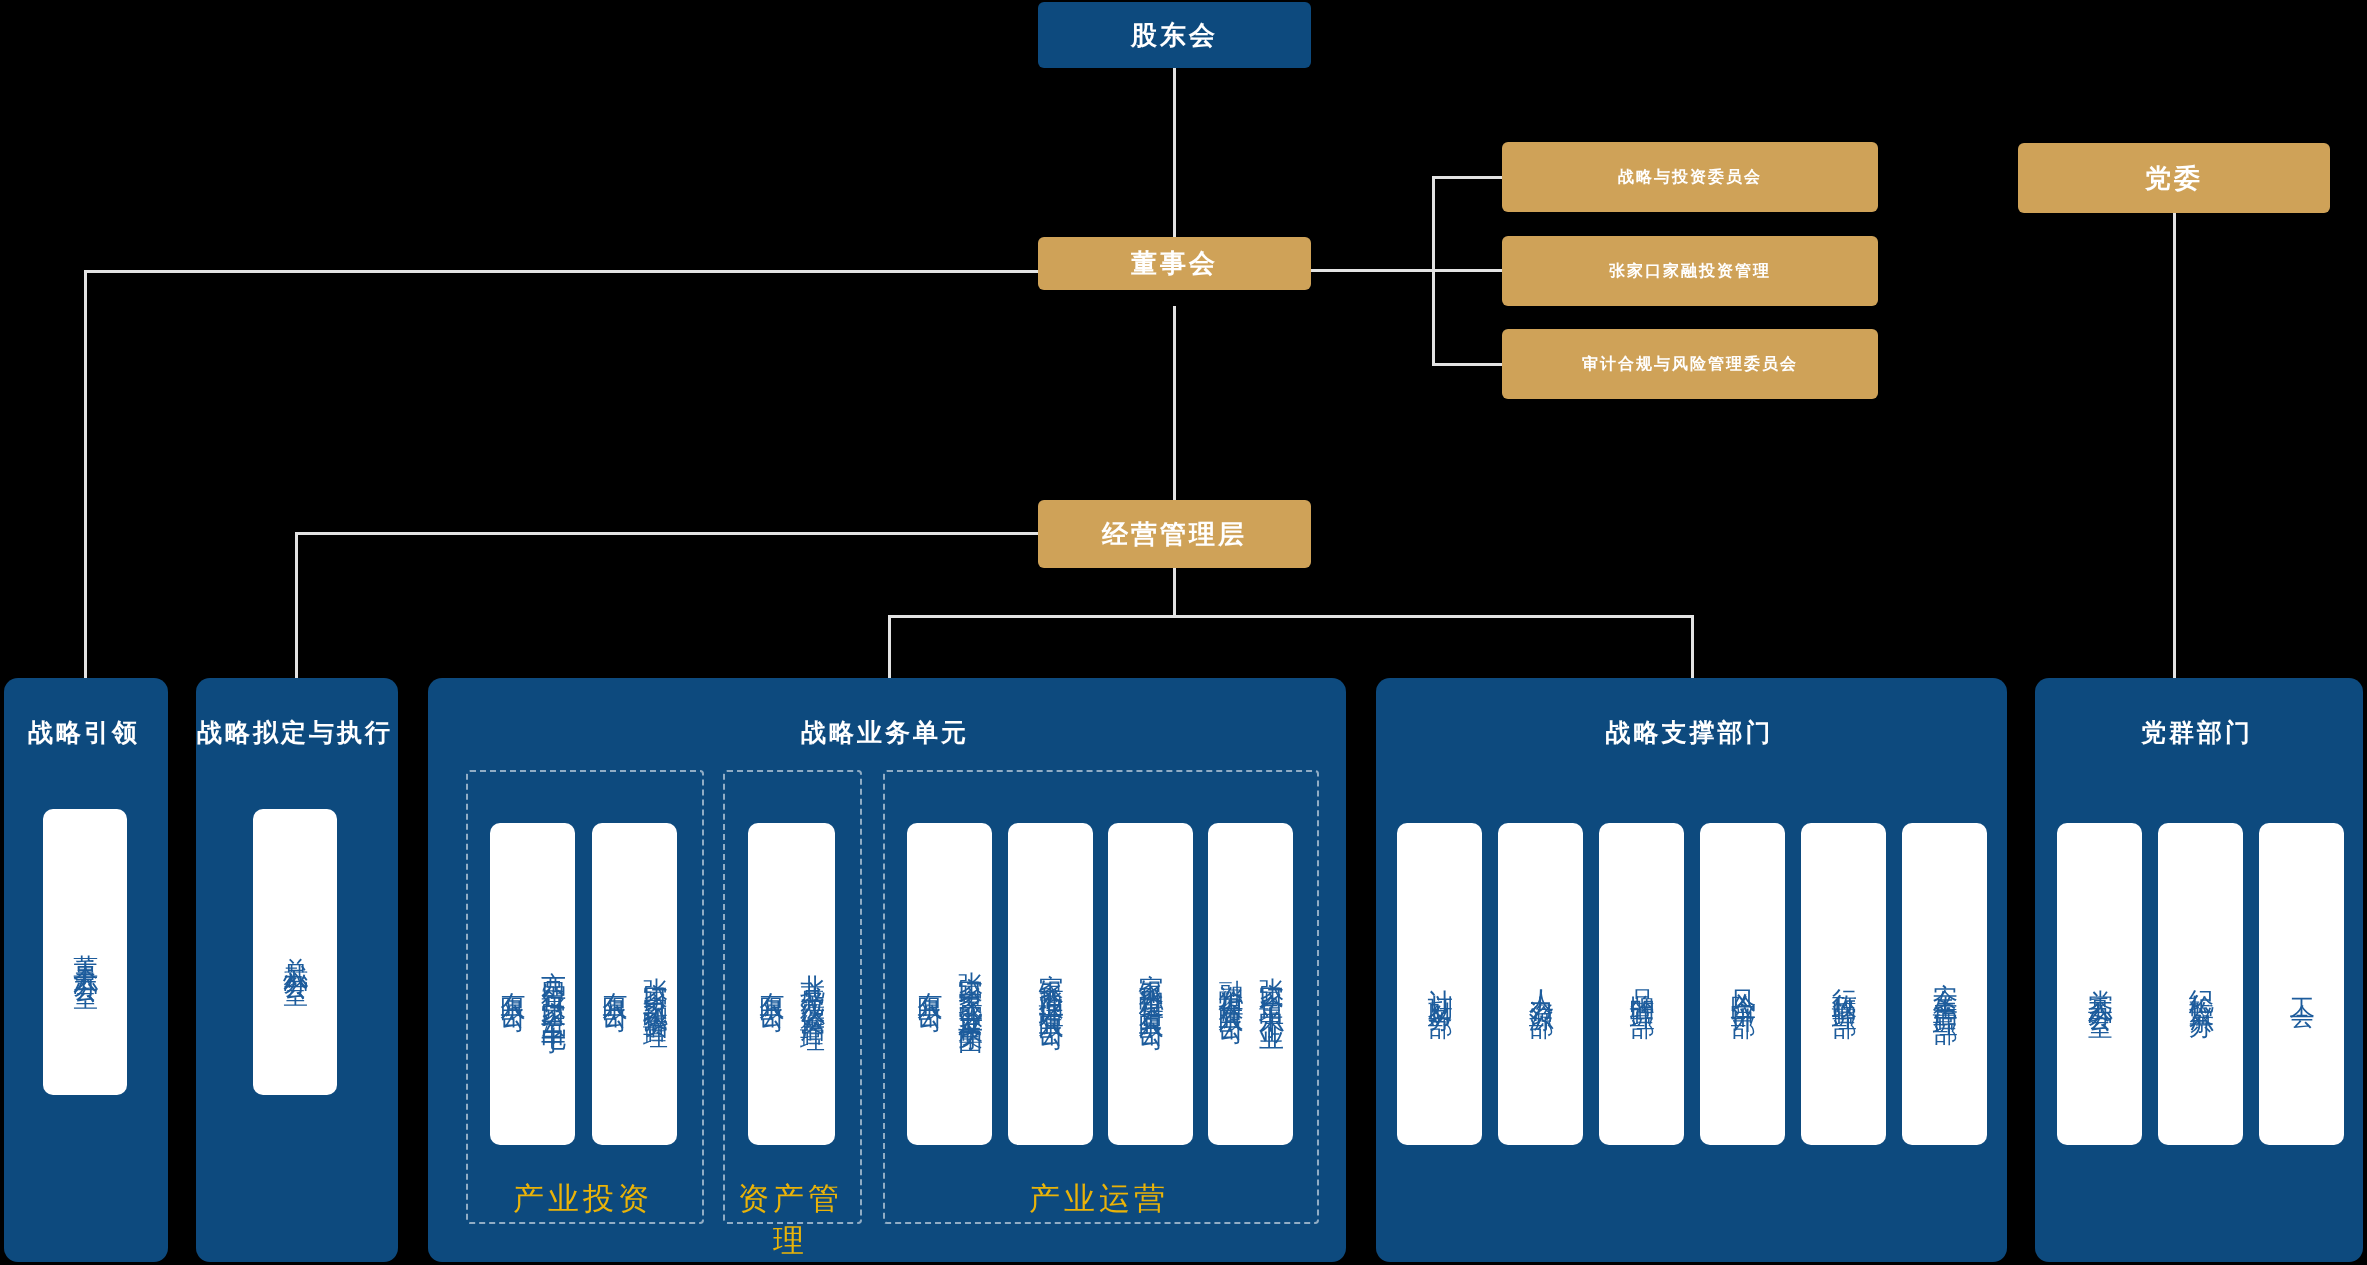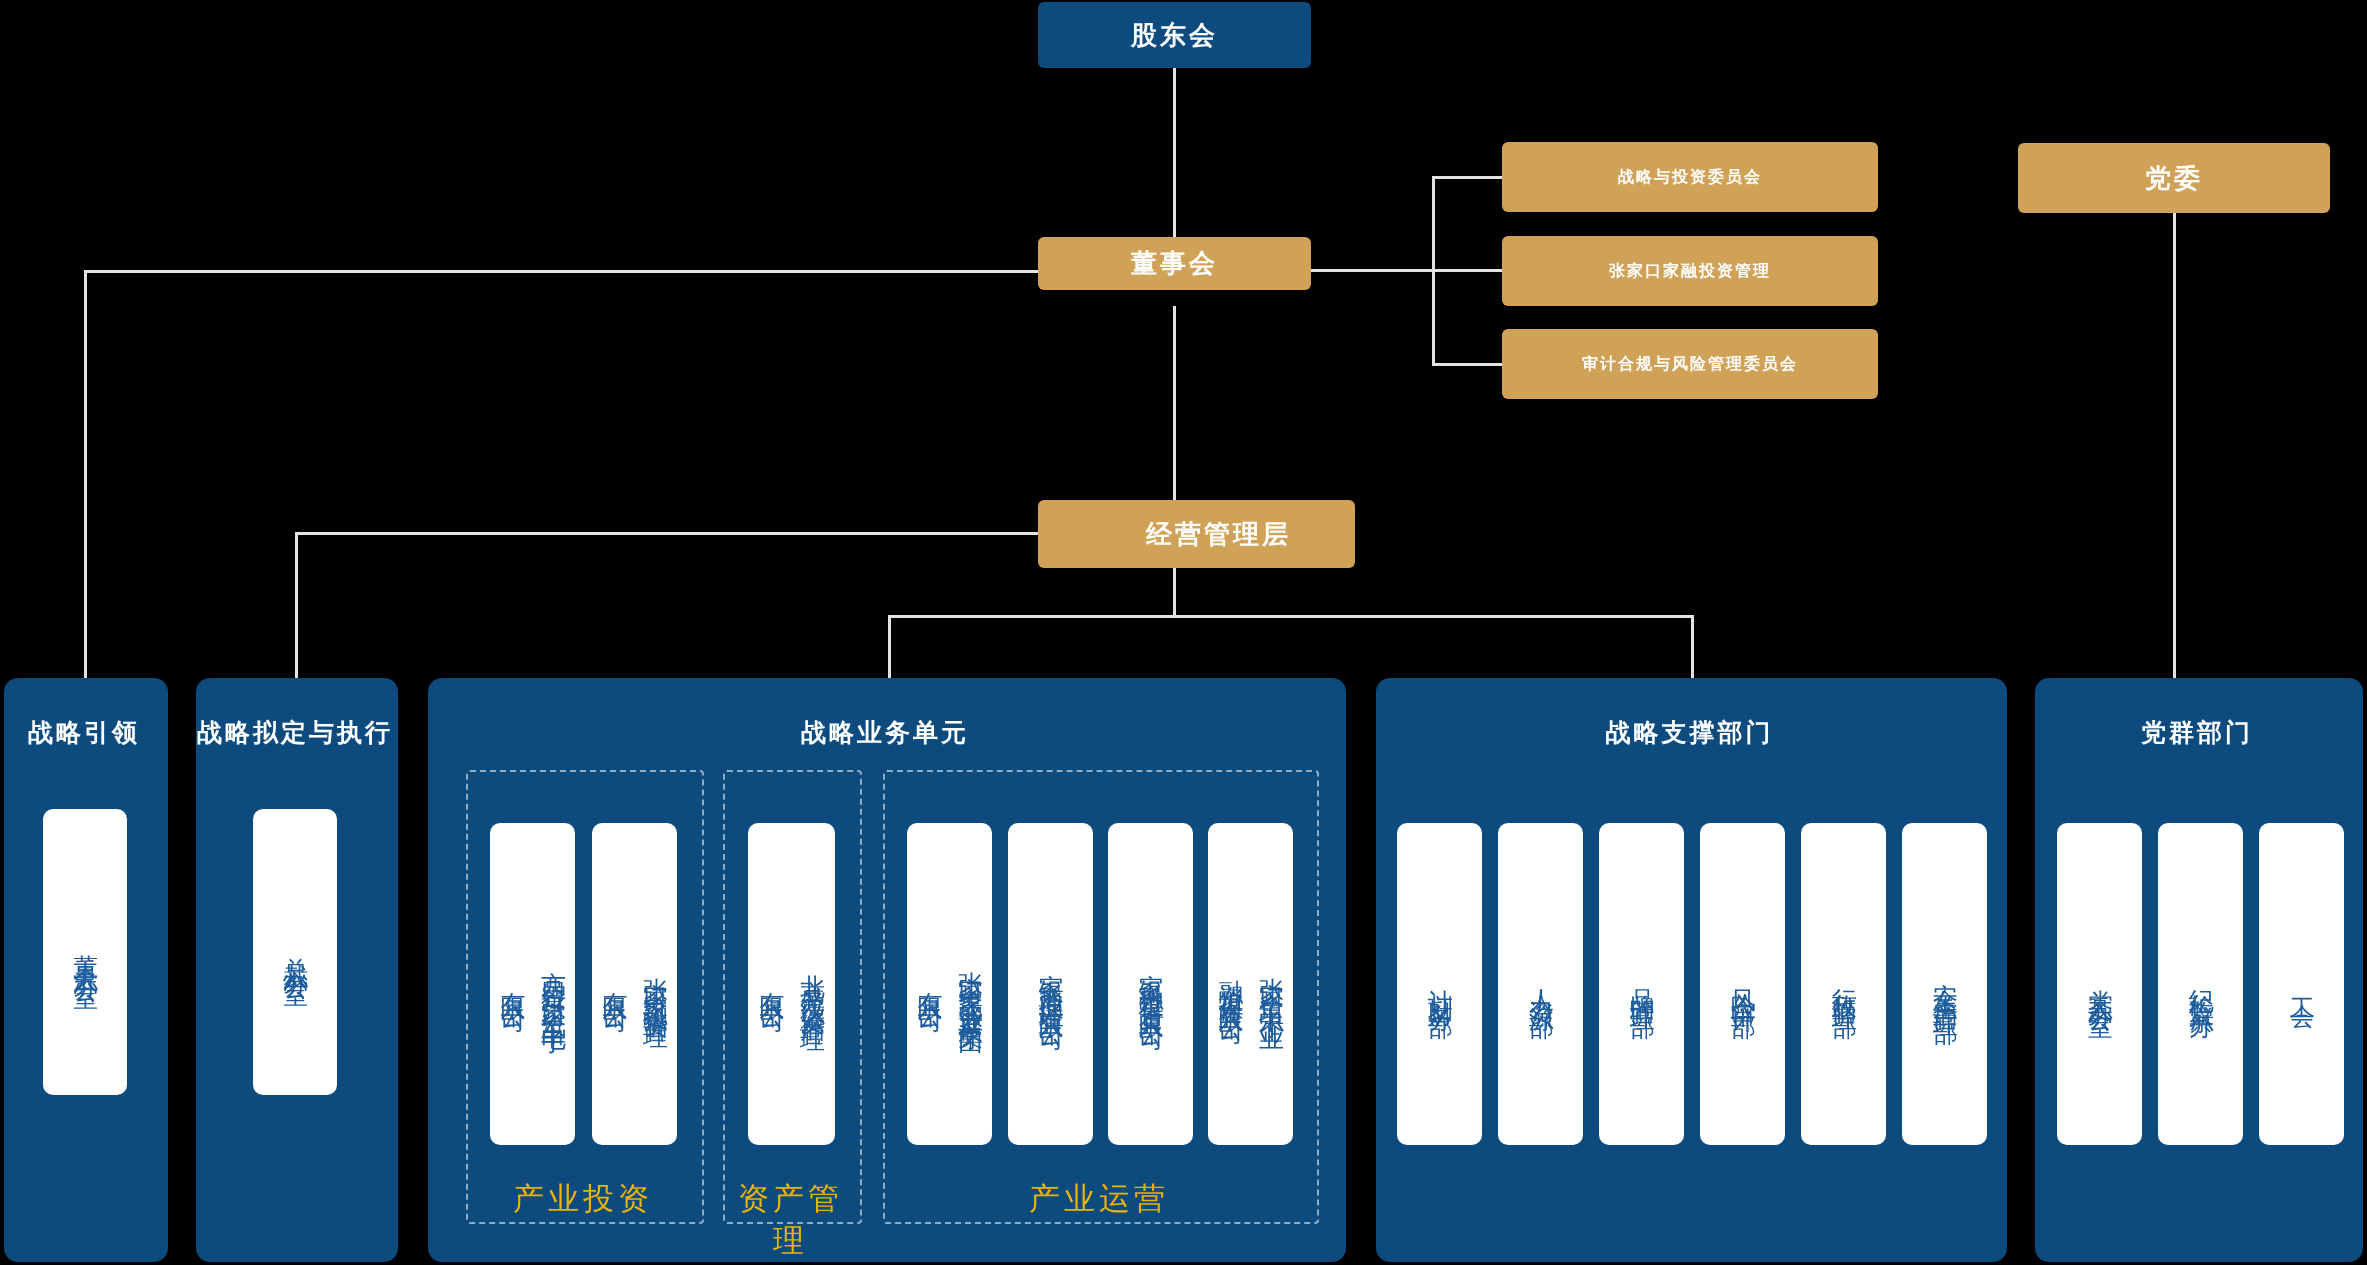--- a/index.html
+++ b/index.html
@@ -67,21 +67,21 @@
   </div>
   <div class="node gold committee" style="left:1502px;top:236px;width:376px;height:70px;">
     <span>张家口家融投资管理</span>
   </div>
   <div class="node gold committee" style="left:1502px;top:329px;width:376px;height:70px;">
     <span>审计合规与风险管理委员会</span>
   </div>
   <div class="node gold" style="left:2018px;top:143px;width:312px;height:70px;">
     <span>党委</span>
   </div>
-  <div class="node gold" style="left:1038px;top:500px;width:273px;height:68px;padding-left:44px;">
+  <div class="node gold" style="left:1038px;top:500px;width:273px;height:68px;">
     <span>经营管理层</span>
   </div>
 
   <div class="panel" style="left:4px;top:678px;width:164px;height:584px;">
     <div class="panel-title">战略引领</div>
     <div class="card" style="left:39px;top:131px;width:84px;height:286px;">
       <div class="vtext">董事会办公室</div>
     </div>
   </div>
 

